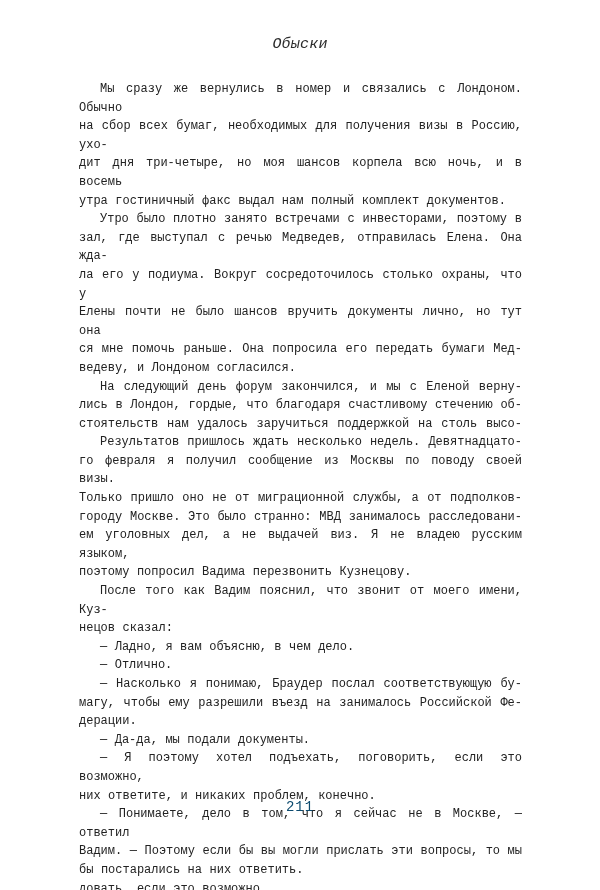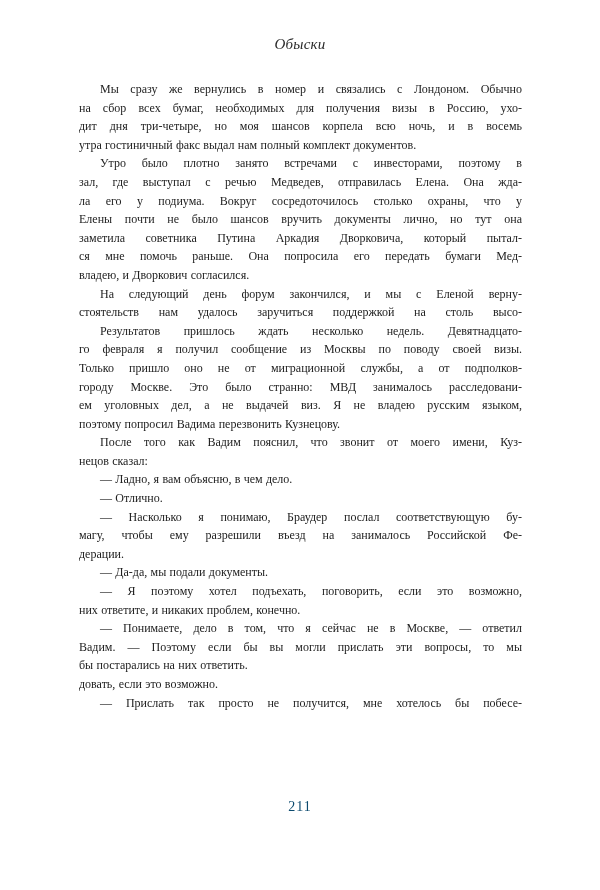--- a/index.html
+++ b/index.html
@@ -5,21 +5,21 @@
   html, body {
     margin: 0;
     padding: 0;
     background: #ffffff;
   }
   .page {
     position: relative;
     width: 600px;
     height: 890px;
     background: #ffffff;
-    font-family: Liberation Serif, serif;
+    font-family: Liberation Mono, monospace;
     color: #222222;
     overflow: hidden;
   }
   .running-head {
     position: absolute;
     top: 36px;
     left: 0;
     width: 100%;
     text-align: center;
     font-style: italic;
@@ -73,26 +73,26 @@
         <div class="text-line indent">Мы сразу же вернулись в номер и связались с Лондоном. Обычно</div>
         <div class="text-line">на сбор всех бумаг, необходимых для получения визы в Россию, ухо-</div>
         <div class="text-line">дит дня три-четыре, но моя шансов корпела всю ночь, и в восемь</div>
         <div class="text-line last">утра гостиничный факс выдал нам полный комплект документов.</div>
       </div>
       <div class="para">
         <div class="text-line indent">Утро было плотно занято встречами с инвесторами, поэтому в</div>
         <div class="text-line">зал, где выступал с речью Медведев, отправилась Елена. Она жда-</div>
         <div class="text-line">ла его у подиума. Вокруг сосредоточилось столько охраны, что у</div>
         <div class="text-line">Елены почти не было шансов вручить документы лично, но тут она</div>
-        <div class="text-line">заметила советника Путина Аркадия Дворковича, который пытал-</div>
         <div class="text-line">ся мне помочь раньше. Она попросила его передать бумаги Мед-</div>
-        <div class="text-line last">владею, и Дворкович согласился.</div>
+        <div class="text-line last">ведеву, и Лондоном согласился.</div>
       </div>
       <div class="para">
         <div class="text-line indent">На следующий день форум закончился, и мы с Еленой верну-</div>
+        <div class="text-line">лись в Лондон, гордые, что благодаря счастливому стечению об-</div>
         <div class="text-line">стоятельств нам удалось заручиться поддержкой на столь высо-</div>
       </div>
       <div class="para">
         <div class="text-line indent">Результатов пришлось ждать несколько недель. Девятнадцато-</div>
         <div class="text-line">го февраля я получил сообщение из Москвы по поводу своей визы.</div>
         <div class="text-line">Только пришло оно не от миграционной службы, а от подполков-</div>
         <div class="text-line">городу Москве. Это было странно: МВД занималось расследовани-</div>
         <div class="text-line">ем уголовных дел, а не выдачей виз. Я не владею русским языком,</div>
         <div class="text-line last">поэтому попросил Вадима перезвонить Кузнецову.</div>
       </div>

